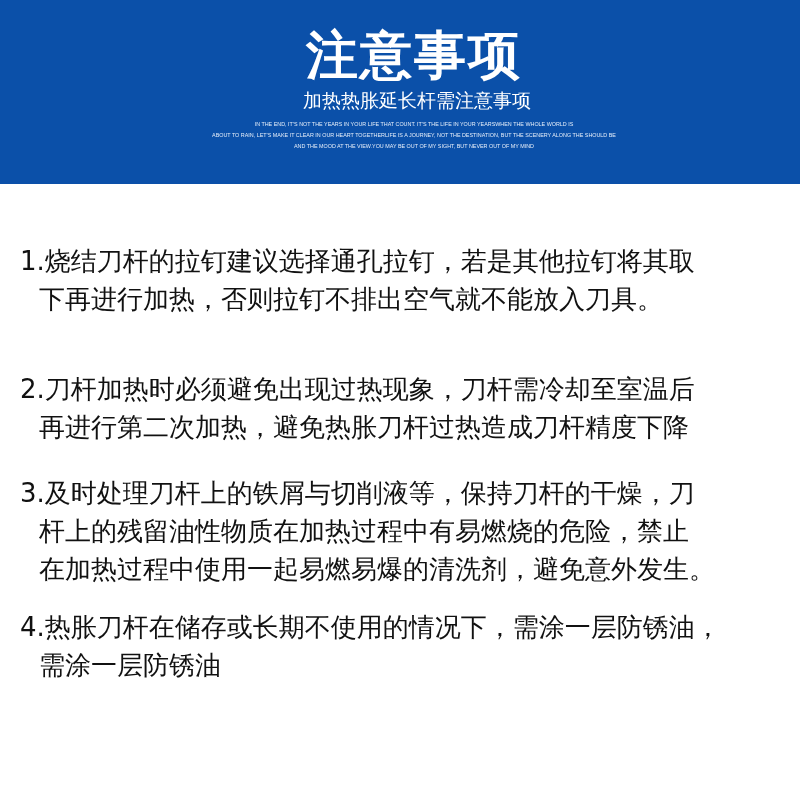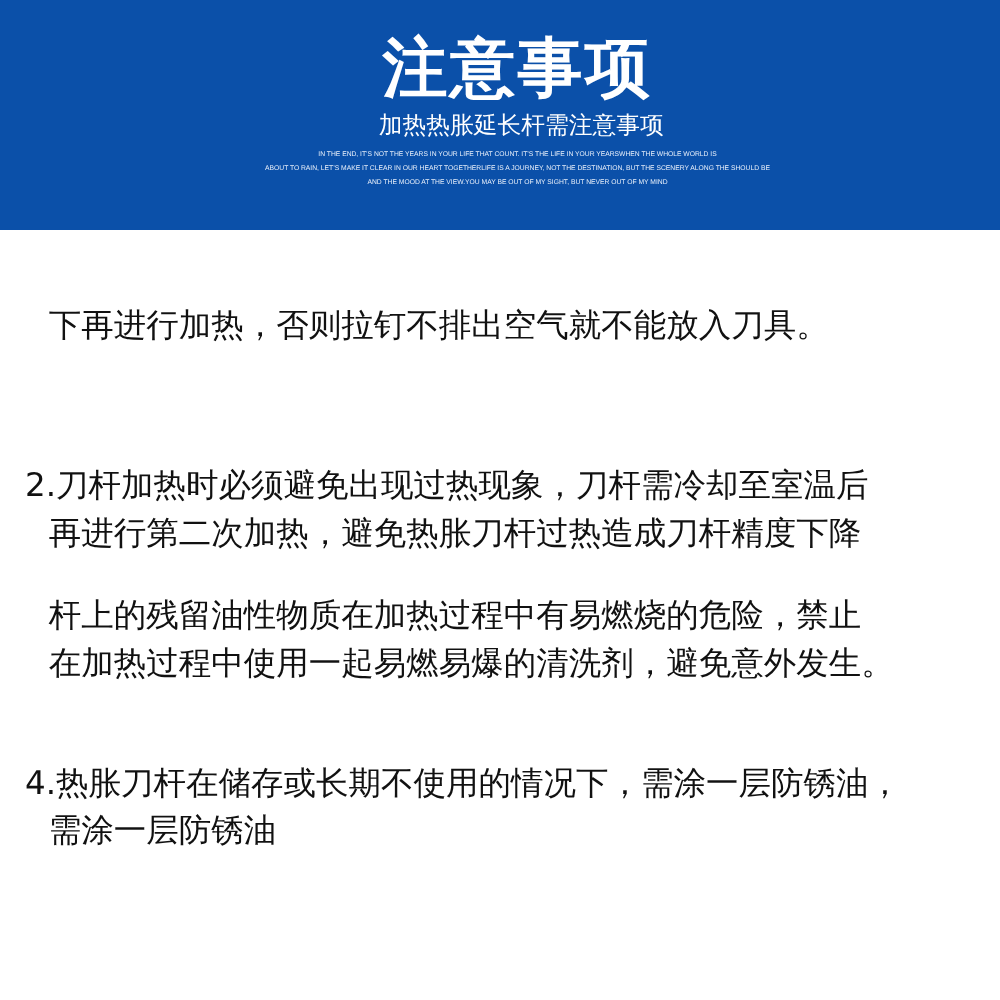--- a/index.html
+++ b/index.html
@@ -50,27 +50,29 @@
   <div class="subtitle">加热热胀延长杆需注意事项</div>
   <div class="en-lines">
     <span class="en-line">IN THE END, IT’S NOT THE YEARS IN YOUR LIFE THAT COUNT. IT’S THE LIFE IN YOUR YEARSWHEN THE WHOLE WORLD IS</span>
     <span class="en-line">ABOUT TO RAIN, LET’S MAKE IT CLEAR IN OUR HEART TOGETHERLIFE IS A JOURNEY, NOT THE DESTINATION, BUT THE SCENERY ALONG THE SHOULD BE</span>
     <span class="en-line">AND THE MOOD AT THE VIEW.YOU MAY BE OUT OF MY SIGHT, BUT NEVER OUT OF MY MIND</span>
   </div>
 </div>
 
 <div class="content">
   <div class="item" style="top:0px;">
+    <span class="item-line">1.烧结刀杆的拉钉建议选择通孔拉钉，若是其他拉钉将其取</span>
     <span class="item-line cont">下再进行加热，否则拉钉不排出空气就不能放入刀具。</span>
   </div>
   <div class="item" style="top:96px;margin-top:32px;">
     <span class="item-line">2.刀杆加热时必须避免出现过热现象，刀杆需冷却至室温后</span>
     <span class="item-line cont">再进行第二次加热，避免热胀刀杆过热造成刀杆精度下降</span>
   </div>
   <div class="item" style="top:232px;">
+    <span class="item-line">3.及时处理刀杆上的铁屑与切削液等，保持刀杆的干燥，刀</span>
     <span class="item-line cont">杆上的残留油性物质在加热过程中有易燃烧的危险，禁止</span>
     <span class="item-line cont">在加热过程中使用一起易燃易爆的清洗剂，避免意外发生。</span>
   </div>
   <div class="item" style="top:366px;">
     <span class="item-line">4.热胀刀杆在储存或长期不使用的情况下，需涂一层防锈油，</span>
     <span class="item-line cont">需涂一层防锈油</span>
   </div>
 </div>
 
 </body></html>

